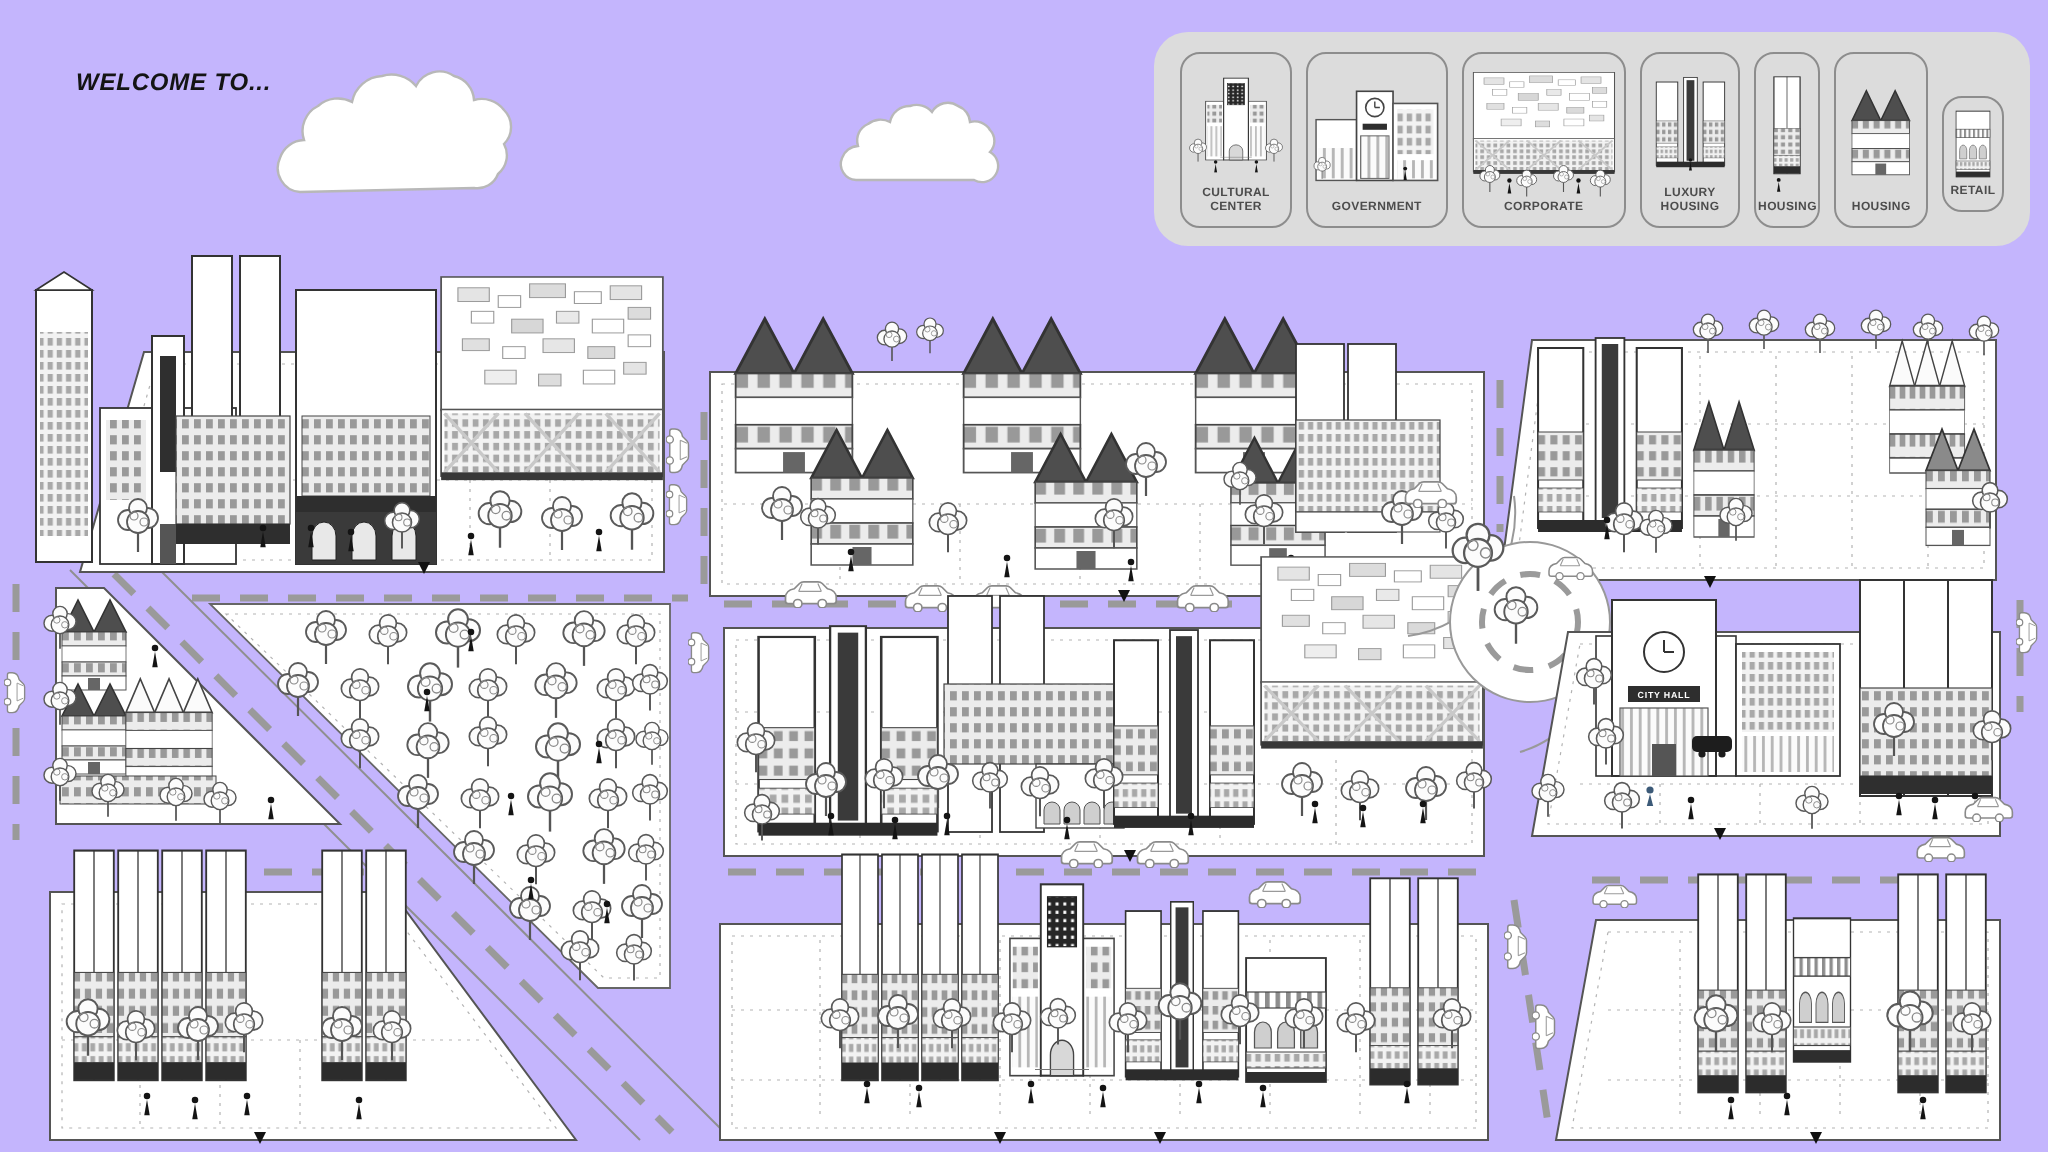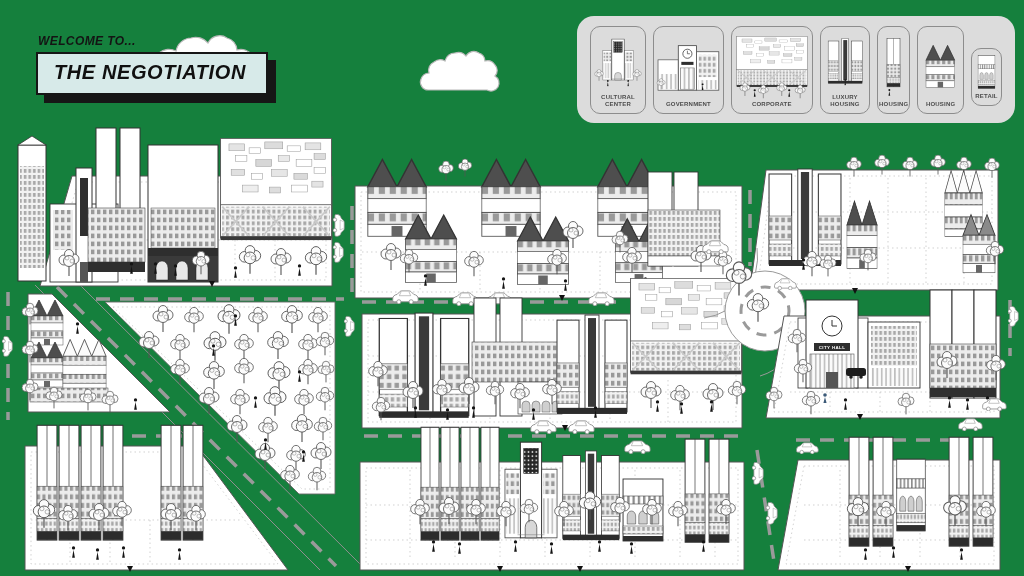--- a/index.html
+++ b/index.html
@@ -1,16 +1,16 @@
 <!DOCTYPE html>
 <html><head>
 <meta charset="utf-8">
 <style>
   html,body{margin:0;padding:0;background:#fff;}
-  .stage{position:relative;width:1024px;height:576px;overflow:hidden;background:#15803d;
+  .stage{position:relative;width:1024px;height:576px;overflow:hidden;background:#c4b5fd;
          font-family:"Liberation Sans",sans-serif;}
   .map-svg{position:absolute;left:0;top:0;width:1024px;height:576px;}
   
   .title-area{position:absolute;left:36px;top:34px;z-index:5;}
   .welcome{font-style:italic;font-weight:bold;font-size:12px;letter-spacing:.4px;color:#141414;margin:0 0 4px 2px;}
   .title-box{display:inline-block;background:#d7eae9;border:2.5px solid #161616;
              box-shadow:8px 8px 0 #161616;padding:7px 20px 9px 16px;}
   .title-box span{font-style:italic;font-weight:bold;font-size:20px;letter-spacing:.6px;color:#101010;white-space:nowrap;}
   
   .legend{position:absolute;left:577px;top:16px;width:438px;height:107px;background:#dcdcdc;
@@ -619,23 +619,20 @@
     <use href="#car" width="24" height="11" transform="translate(355,314) rotate(90)"></use>
     <use href="#car" width="24" height="11" transform="translate(13,334) rotate(90)"></use>
     <use href="#car" width="26" height="12" transform="translate(764,460) rotate(90)"></use>
     <use href="#car" width="26" height="12" transform="translate(778,500) rotate(90)"></use>
     <use href="#car" width="24" height="11" transform="translate(1019,304) rotate(90)"></use>
   </g>
 </svg>
 
 <div class="title-area">
   <div class="welcome">WELCOME TO...</div>
-  <div class="title-box">
-    <span>THE NEGOTIATION</span>
-  </div>
 </div>
 
 <div class="legend">
 
   <div class="card cw1">
     <svg viewBox="0 0 54 58">
       <use href="#cult" x="10" y="2" width="34" height="48"></use>
       <use href="#tree" x="1" y="36" width="11" height="14"></use>
       <use href="#tree" x="42" y="36" width="11" height="14"></use>
       <use href="#prs" x="14" y="48" width="4" height="7"></use>

